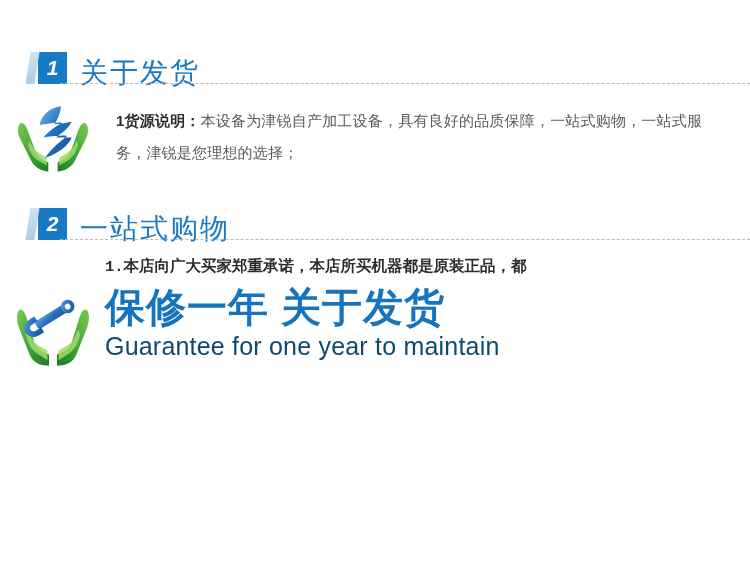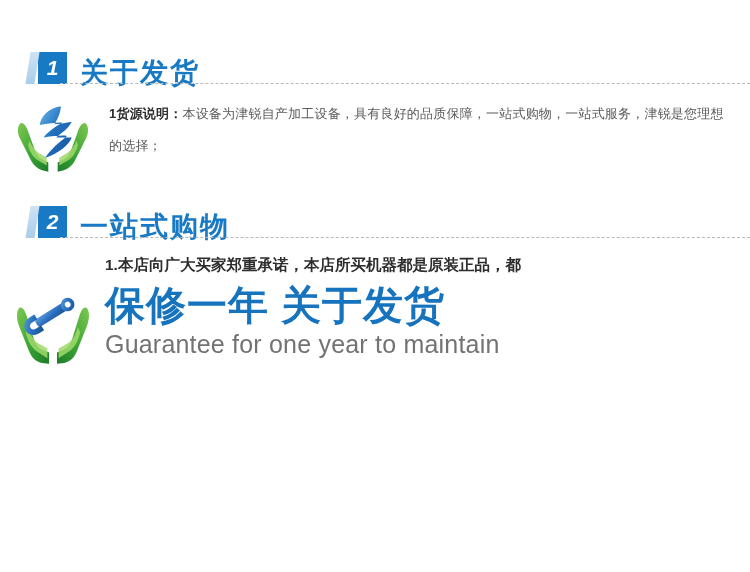--- a/index.html
+++ b/index.html
@@ -50,21 +50,21 @@
     font-size: 21px;
     font-weight: bold;
     font-style: italic;
     line-height: 32px;
     text-align: center;
     font-family: "Liberation Sans", "DejaVu Sans", sans-serif;
   }
   .section-title {
     margin-left: 13px;
     font-size: 28px;
-    font-weight: bold;
+    font-weight: normal;
     color: #1879c4;
     letter-spacing: 2px;
     line-height: 1;
     position: relative;
     top: 3px;
   }
   .header-rule {
     position: absolute;
     left: 60px;
     right: 0;
@@ -83,24 +83,24 @@
     display: flex;
     justify-content: center;
     padding-top: 6px;
   }
   .text-col {
     flex: 1 1 auto;
     padding-right: 16px;
   }
 
   .para {
-    font-size: 13px;
+    font-size: 15px;
     line-height: 32px;
     color: #5a5a5a;
-    margin: 4px;
+    margin: 11px;
     letter-spacing: 0.2px;
     font-family: "Liberation Sans", "DejaVu Sans", sans-serif;
   }
   .para .lead {
     font-weight: bold;
     color: #2d2d2d;
   }
 
   
   #section-one-header { margin-top: 38px; }
@@ -109,35 +109,36 @@
   
   #section-two-header { margin-top: 14px; }
   #section-two-body { margin-top: 14px; }
 
   .promise-line {
     font-size: 15.5px;
     line-height: 26px;
     color: #2d2d2d;
     font-weight: bold;
     margin: 0 0 2px 0;
+    font-family: Liberation Mono, monospace;
   }
   .guarantee-text {
     padding-top: 2px;
   }
   .guarantee-cn {
     font-size: 40px;
     font-weight: bold;
     color: #1673bd;
     line-height: 46px;
     letter-spacing: 1px;
     white-space: nowrap;
   }
   .guarantee-en {
     font-size: 25px;
-    color: #737373;
+    color: #0c4a6e;
     line-height: 32px;
     letter-spacing: 0.2px;
     white-space: nowrap;
   }
 
   .icon-svg { display: block; }
 </style>
 </head>
 <body>
 

